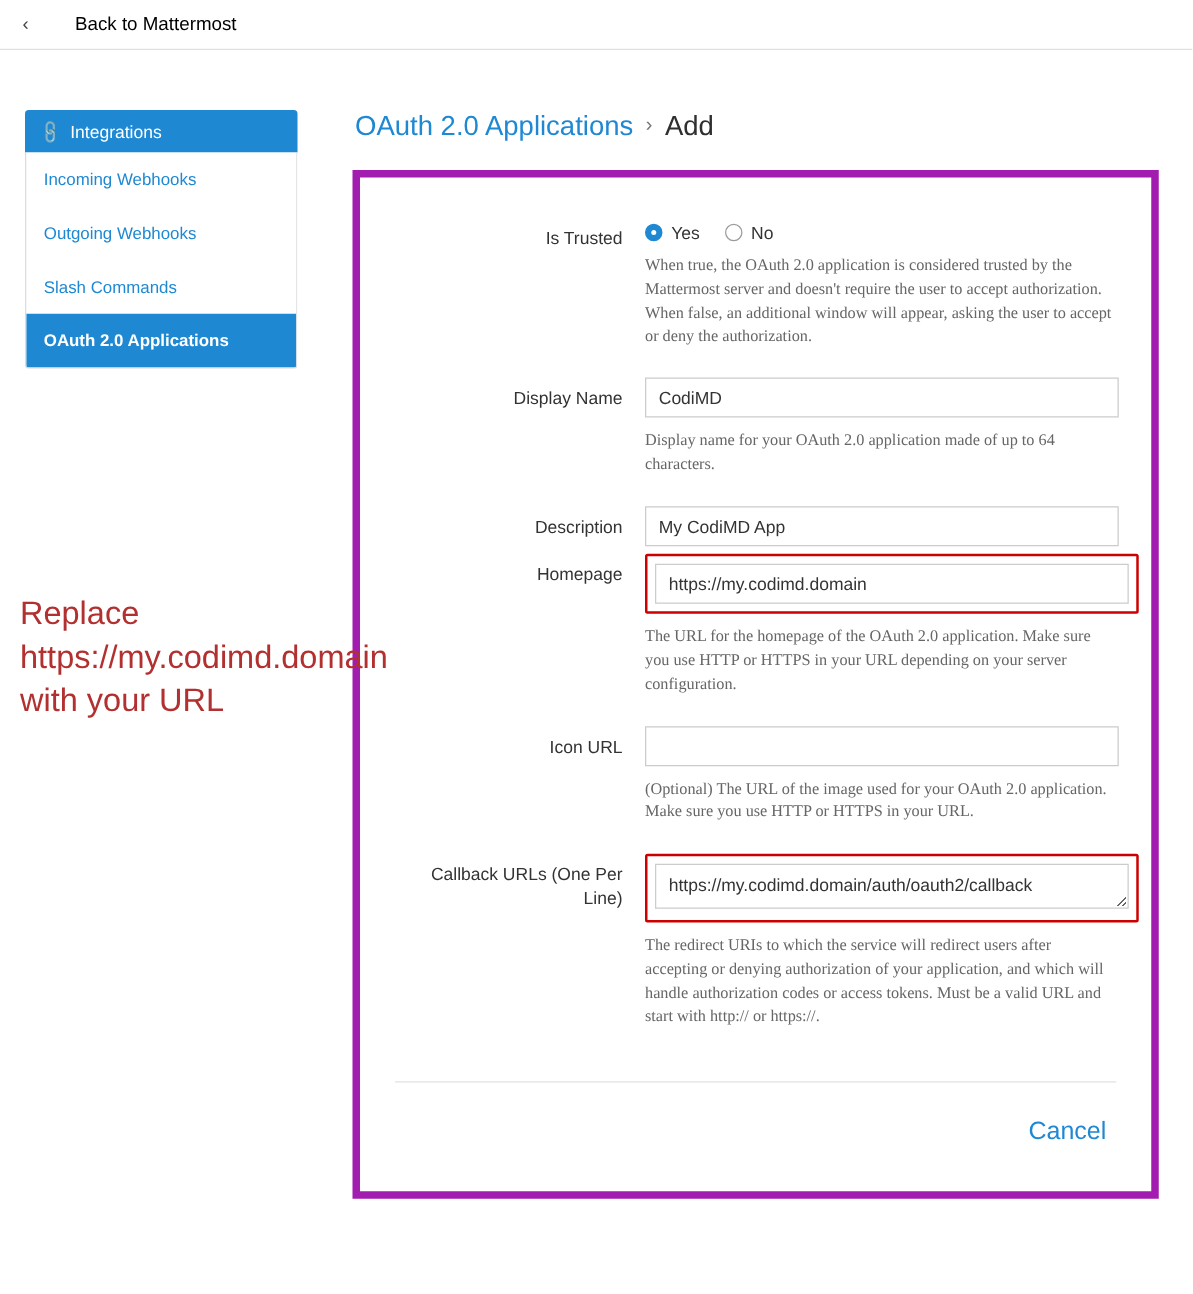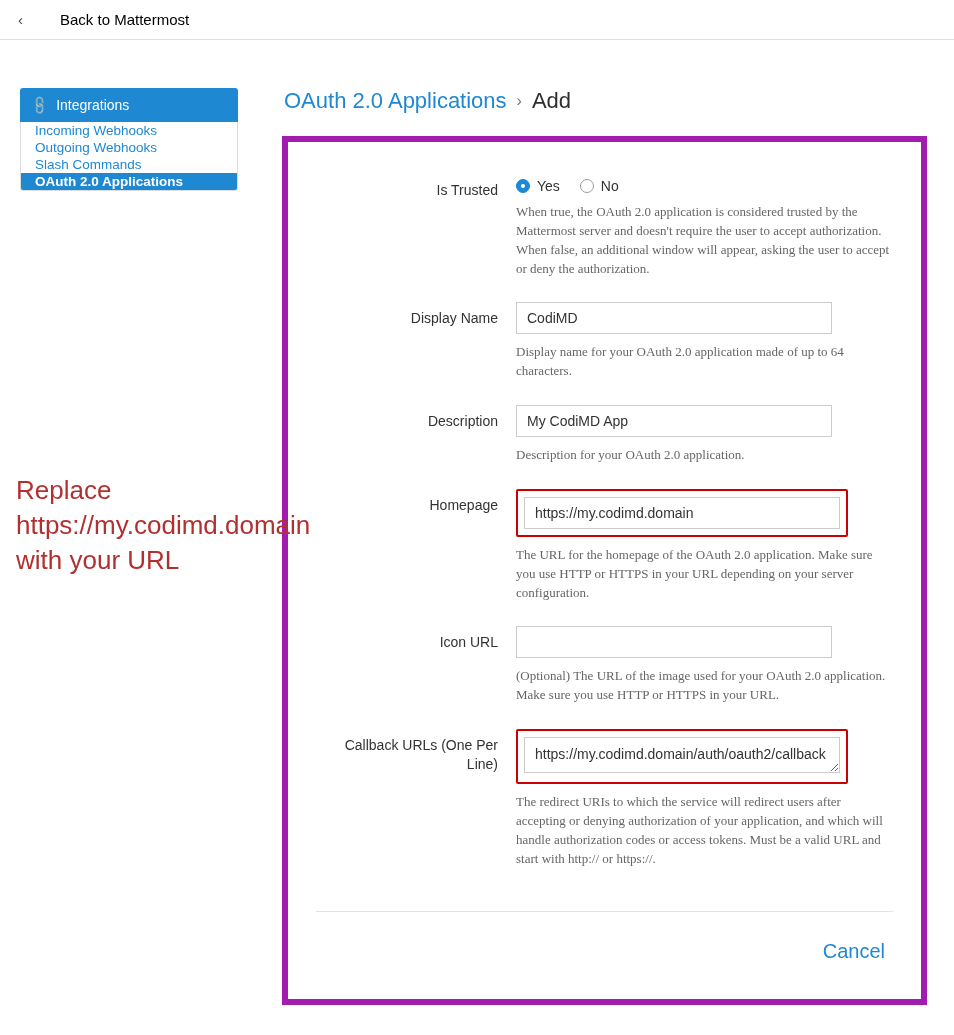--- a/index.html
+++ b/index.html
@@ -68,21 +68,21 @@
     line-height: 1;
   }
   .sb-list {
     border: 1px solid #dcdcdc;
     border-top: none;
     border-radius: 0 0 3px 3px;
     background: #ffffff;
     overflow: hidden;
   }
   .sb-item {
-    padding: 1px 14px;
+    padding: 14px 14px;
     font-size: 13.5px;
     color: #1e88d3;
     cursor: pointer;
   }
   .sb-item.active {
     background: #1e88d3;
     color: #ffffff;
     font-weight: bold;
   }
 
@@ -141,21 +141,21 @@
   .help {
     font-size: 13px;
     color: #666;
     line-height: 1.45;
     margin: 9px 0 18px 0;
     max-width: 378px;
     font-family: Liberation Serif, serif;
   }
 
   input.textbox, textarea.textbox {
-    width: 316px;
+    width: 379px;
     box-sizing: border-box;
     border: 1px solid #cccccc;
     border-radius: 0;
     padding: 7px 10px;
     font-size: 14px;
     font-family: "Liberation Sans", sans-serif;
     color: #333;
     background: #fff;
   }
   textarea.textbox {
@@ -321,21 +321,20 @@
         <div class="fctrl">
           <input class="textbox" type="text" value="CodiMD" style="">
           <div class="help">Display name for your OAuth 2.0 application made of up to 64 characters.</div>
         </div>
       </div>
 
       <div class="frow">
         <div class="flabel">Description</div>
         <div class="fctrl">
           <input class="textbox" type="text" value="My CodiMD App" style="">
-          <div class="help">Description for your OAuth 2.0 application.</div>
         </div>
       </div>
 
       <div class="frow">
         <div class="flabel">Homepage</div>
         <div class="fctrl">
           <span class="highlight">
             <input class="textbox" type="text" value="https://my.codimd.domain" style="">
           </span>
           <div class="help">The URL for the homepage of the OAuth 2.0 application. Make sure you use HTTP or HTTPS in your URL depending on your server configuration.</div>

